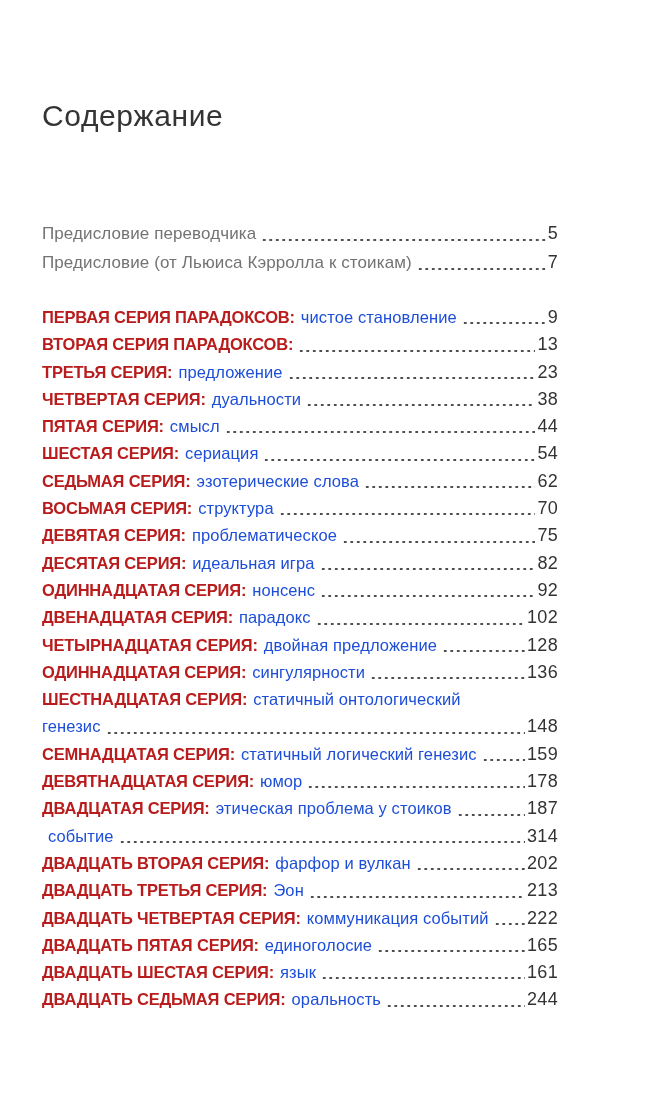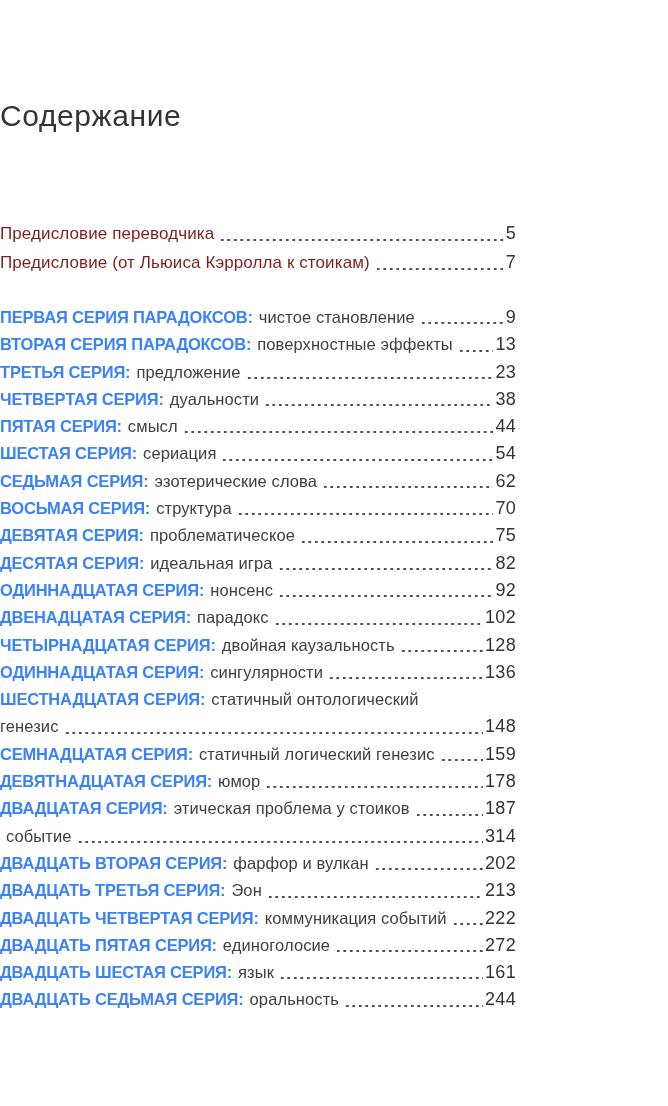--- a/index.html
+++ b/index.html
@@ -10,20 +10,21 @@
   body {
     width: 668px;
     height: 1106px;
     overflow: hidden;
     font-family: "Liberation Sans", sans-serif;
     color: #2e2e2e;
     -webkit-font-smoothing: antialiased;
   }
   .page {
     width: 516px;
+    margin-left: 42px;
   }
   .title {
     margin: 0;
     padding-top: 97px;
     font-size: 30px;
     font-weight: 400;
     letter-spacing: 0.6px;
     color: #343434;
     line-height: 38px;
   }
@@ -38,35 +39,35 @@
     align-items: baseline;
     line-height: 27.3px;
     white-space: nowrap;
   }
   .preface-list .row {
     line-height: 28px;
   }
   .plabel {
     font-size: 17px;
     font-weight: 400;
-    color: #7f1d1d;
+    color: #737373;
     letter-spacing: 0.1px;
     flex: 0 0 auto;
   }
   .series {
     font-size: 16.5px;
     font-weight: 700;
-    color: #3b82f6;
+    color: #b91c1c;
     letter-spacing: -0.2px;
     flex: 0 0 auto;
   }
   .sub {
     font-size: 16.5px;
     font-weight: 400;
-    color: #404040;
+    color: #1d4ed8;
     margin-left: 6px;
     letter-spacing: 0.1px;
     flex: 0 0 auto;
   }
   .dots {
     flex: 1 1 auto;
     min-width: 8px;
     margin: 0 2px 0 5px;
     align-self: stretch;
     background-image: radial-gradient(circle, #4d4d4d 1.05px, rgba(0,0,0,0) 1.45px);
@@ -101,21 +102,20 @@
     </div>
   <div class="toc-list" id="toc-list">
       <div class="row">
         <span class="series">ПЕРВАЯ СЕРИЯ ПАРАДОКСОВ:</span>
         <span class="sub">чистое становление</span>
         <span class="dots"></span>
         <span class="pnum">9</span>
       </div>
       <div class="row">
         <span class="series">ВТОРАЯ СЕРИЯ ПАРАДОКСОВ:</span>
-        <span class="sub">поверхностные эффекты</span>
         <span class="dots"></span>
         <span class="pnum">13</span>
       </div>
       <div class="row">
         <span class="series">ТРЕТЬЯ СЕРИЯ:</span>
         <span class="sub">предложение</span>
         <span class="dots"></span>
         <span class="pnum">23</span>
       </div>
       <div class="row">
@@ -167,21 +167,21 @@
         <span class="pnum">92</span>
       </div>
       <div class="row">
         <span class="series">ДВЕНАДЦАТАЯ СЕРИЯ:</span>
         <span class="sub">парадокс</span>
         <span class="dots"></span>
         <span class="pnum">102</span>
       </div>
       <div class="row">
         <span class="series">ЧЕТЫРНАДЦАТАЯ СЕРИЯ:</span>
-        <span class="sub">двойная каузальность</span>
+        <span class="sub">двойная предложение</span>
         <span class="dots"></span>
         <span class="pnum">128</span>
       </div>
       <div class="row">
         <span class="series">ОДИННАДЦАТАЯ СЕРИЯ:</span>
         <span class="sub">сингулярности</span>
         <span class="dots"></span>
         <span class="pnum">136</span>
       </div>
       <div class="row">
@@ -231,21 +231,21 @@
       <div class="row">
         <span class="series">ДВАДЦАТЬ ЧЕТВЕРТАЯ СЕРИЯ:</span>
         <span class="sub">коммуникация событий</span>
         <span class="dots"></span>
         <span class="pnum">222</span>
       </div>
       <div class="row">
         <span class="series">ДВАДЦАТЬ ПЯТАЯ СЕРИЯ:</span>
         <span class="sub">единоголосие</span>
         <span class="dots"></span>
-        <span class="pnum">272</span>
+        <span class="pnum">165</span>
       </div>
       <div class="row">
         <span class="series">ДВАДЦАТЬ ШЕСТАЯ СЕРИЯ:</span>
         <span class="sub">язык</span>
         <span class="dots"></span>
         <span class="pnum">161</span>
       </div>
       <div class="row">
         <span class="series">ДВАДЦАТЬ СЕДЬМАЯ СЕРИЯ:</span>
         <span class="sub">оральность</span>

